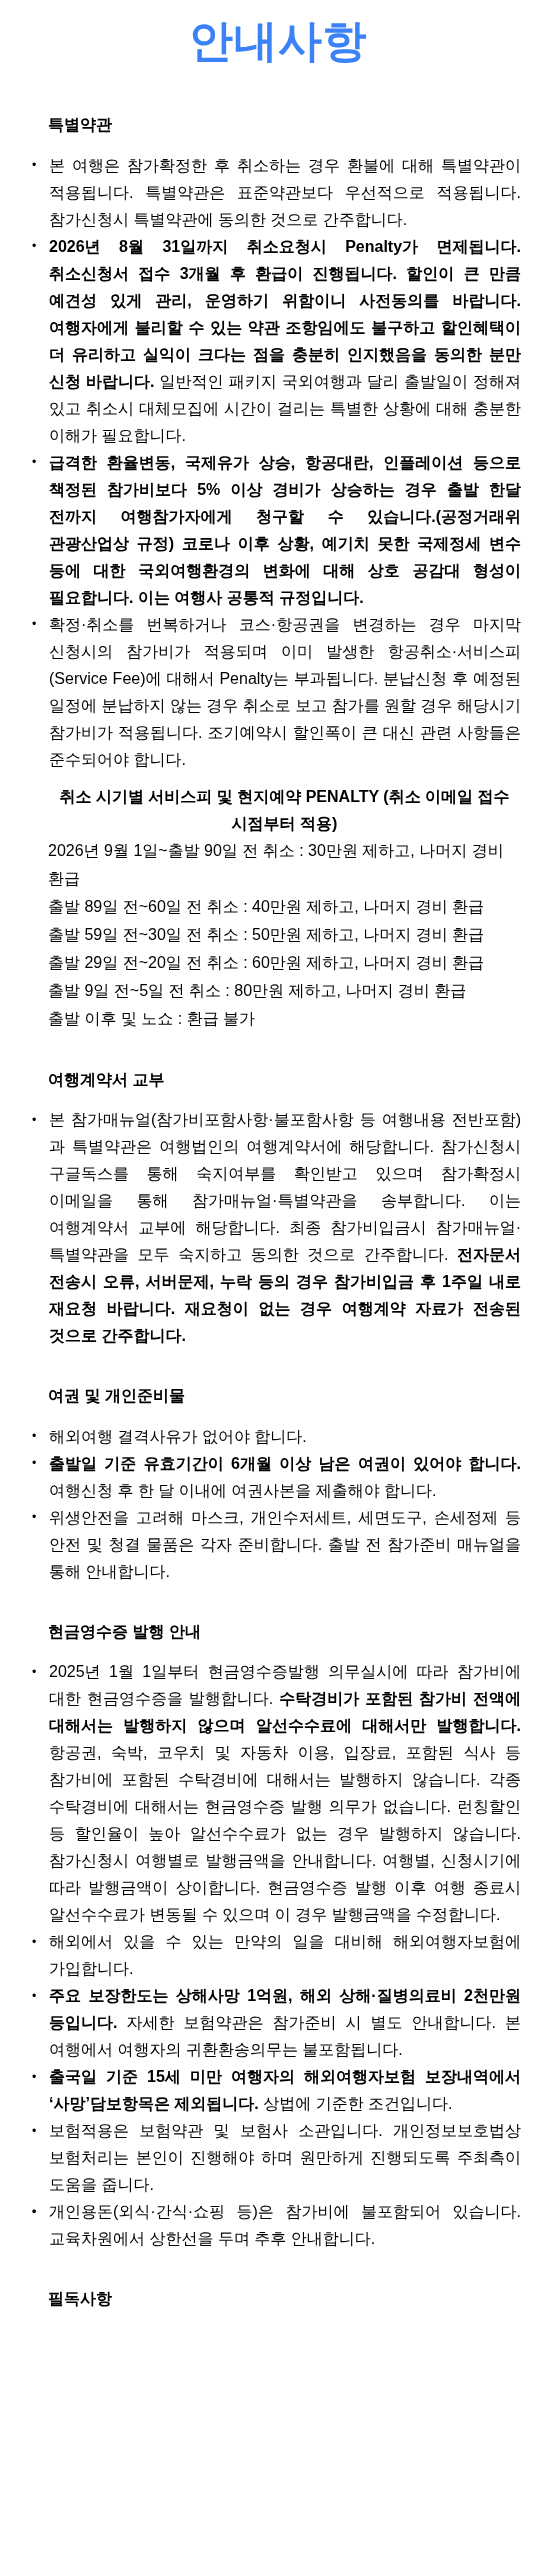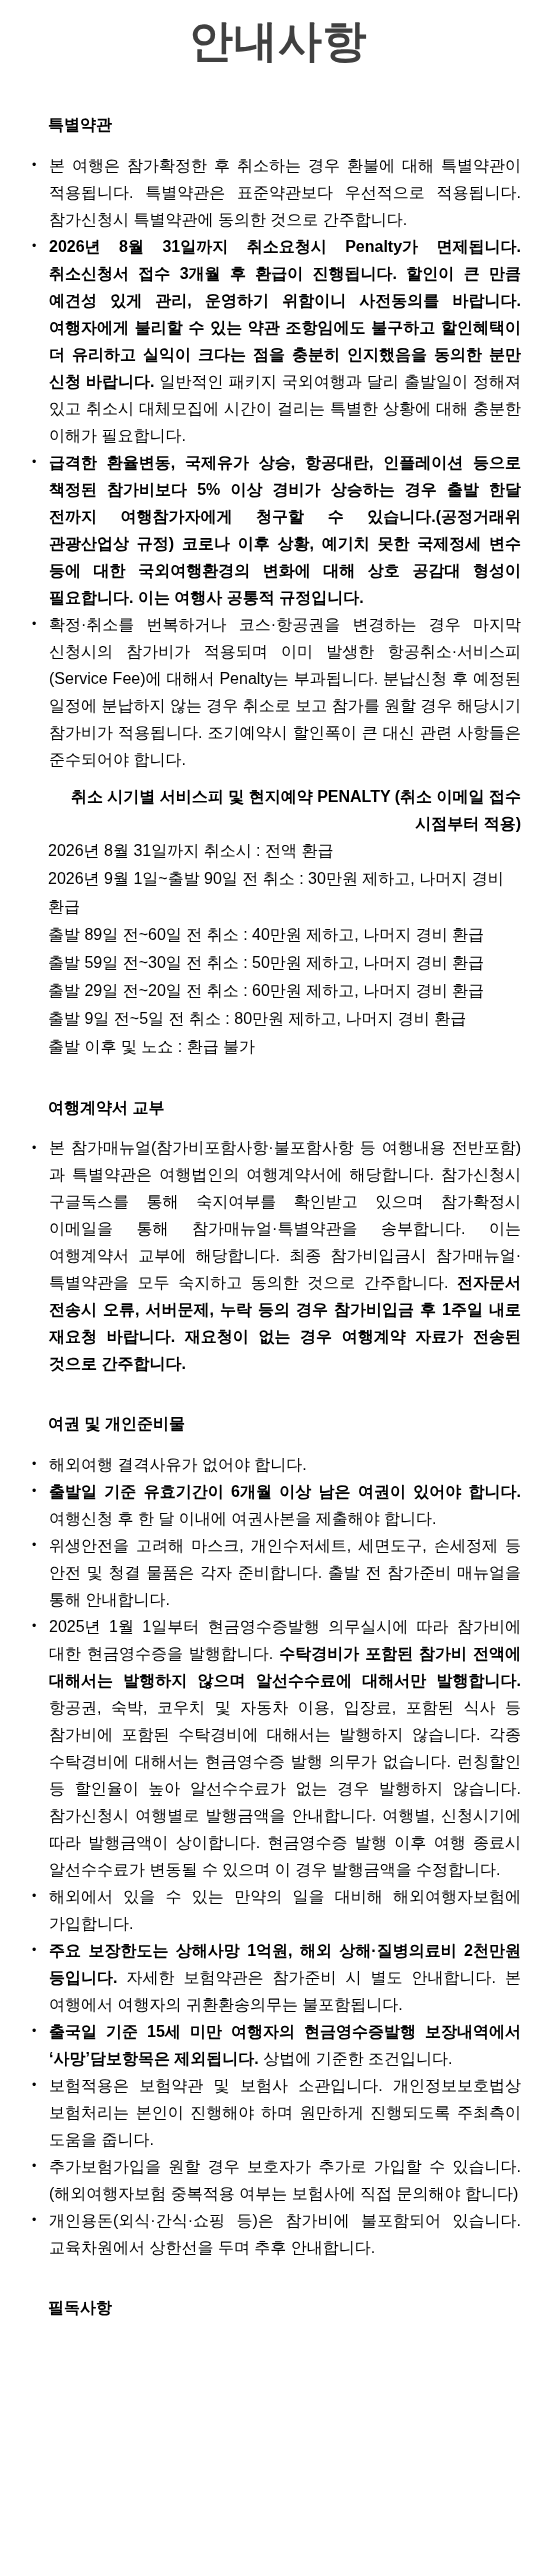--- a/index.html
+++ b/index.html
@@ -11,21 +11,21 @@
   }
   .page { width:556px; padding-bottom:27px; background:#ffffff; }
 
   h1.page-title {
     margin:12.4px 0 0 0;
     text-align:center;
     font-size:44px;
     line-height:58px;
     font-weight:900;
     letter-spacing:0.5px;
-    color:#404040;
+    color:#3b82f6;
   }
 
   h2.sec-heading {
     font-size:16px;
     line-height:27px;
     font-weight:700;
     margin:33px 35px 13.4px 48px;
   }
   section:first-of-type h2.sec-heading { margin-top:41px;font-family:Liberation Serif, serif; }
 
@@ -43,68 +43,68 @@
     position:absolute;
     left:-17px;
     top:0.5px;
     font-size:12.4px;
     line-height:27px;
   }
 
   .subheading {
     font-weight:700;
     margin:10.3px 35px 0 48px;
-    text-align:right;
+    text-align:center;
   }
   .line {
     margin-left:48px;
     line-height:28px;
     text-align:left;
   }
 </style>
 </head>
 <body>
 
 <div class="page">
   <h1 class="page-title">안내사항</h1>
   <main>
       <section>
         <h2 class="sec-heading">특별약관</h2>
         <div class="blk bullet"><span class="bullet-dot">•</span><span>본 여행은 참가확정한 후 취소하는 경우 환불에 대해 특별약관이 적용됩니다. 특별약관은 표준약관보다 우선적으로 적용됩니다. 참가신청시 특별약관에 동의한 것으로 간주합니다.</span></div>
         <div class="blk bullet"><span class="bullet-dot">•</span><b>2026년 8월 31일까지 취소요청시 Penalty가 면제됩니다. 취소신청서 접수 3개월 후 환급이 진행됩니다. 할인이 큰 만큼 예견성 있게 관리, 운영하기 위함이니 사전동의를 바랍니다. 여행자에게 불리할 수 있는 약관 조항임에도 불구하고 할인혜택이 더 유리하고 실익이 크다는 점을 충분히 인지했음을 동의한 분만 신청 바랍니다.</b><span> 일반적인 패키지 국외여행과 달리 출발일이 정해져 있고 취소시 대체모집에 시간이 걸리는 특별한 상황에 대해 충분한 이해가 필요합니다.</span></div>
         <div class="blk bullet"><span class="bullet-dot">•</span><b>급격한 환율변동, 국제유가 상승, 항공대란, 인플레이션 등으로 책정된 참가비보다 5% 이상 경비가 상승하는 경우 출발 한달 전까지 여행참가자에게 청구할 수 있습니다.(공정거래위 관광산업상 규정) 코로나 이후 상황, 예기치 못한 국제정세 변수 등에 대한 국외여행환경의 변화에 대해 상호 공감대 형성이 필요합니다. 이는 여행사 공통적 규정입니다.</b></div>
         <div class="blk bullet"><span class="bullet-dot">•</span><span>확정·취소를 번복하거나 코스·항공권을 변경하는 경우 마지막 신청시의 참가비가 적용되며 이미 발생한 항공취소·서비스피(Service Fee)에 대해서 Penalty는 부과됩니다. 분납신청 후 예정된 일정에 분납하지 않는 경우 취소로 보고 참가를 원할 경우 해당시기 참가비가 적용됩니다. 조기예약시 할인폭이 큰 대신 관련 사항들은 준수되어야 합니다.</span></div>
         <div class="blk subheading"><b>취소 시기별 서비스피 및 현지예약 PENALTY (취소 이메일 접수 시점부터 적용)</b></div>
-        <div class="blk line"><span>2026년 8월 31일까지 취소시 : 전액 환급</span></div>
         <div class="blk line"><span>2026년 9월 1일~출발 90일 전 취소 : 30만원 제하고, 나머지 경비 환급</span></div>
         <div class="blk line"><span>출발 89일 전~60일 전 취소 : 40만원 제하고, 나머지 경비 환급</span></div>
         <div class="blk line"><span>출발 59일 전~30일 전 취소 : 50만원 제하고, 나머지 경비 환급</span></div>
         <div class="blk line"><span>출발 29일 전~20일 전 취소 : 60만원 제하고, 나머지 경비 환급</span></div>
         <div class="blk line"><span>출발 9일 전~5일 전 취소 : 80만원 제하고, 나머지 경비 환급</span></div>
         <div class="blk line"><span>출발 이후 및 노쇼 : 환급 불가</span></div>
       </section>
       <section>
         <h2 class="sec-heading">여행계약서 교부</h2>
         <div class="blk bullet"><span class="bullet-dot">•</span><span>본 참가매뉴얼(참가비포함사항·불포함사항 등 여행내용 전반포함)과 특별약관은 여행법인의 여행계약서에 해당합니다. 참가신청시 구글독스를 통해 숙지여부를 확인받고 있으며 참가확정시 이메일을 통해 참가매뉴얼·특별약관을 송부합니다. 이는 여행계약서 교부에 해당합니다. 최종 참가비입금시 참가매뉴얼·특별약관을 모두 숙지하고 동의한 것으로 간주합니다. </span><b>전자문서 전송시 오류, 서버문제, 누락 등의 경우 참가비입금 후 1주일 내로 재요청 바랍니다. 재요청이 없는 경우 여행계약 자료가 전송된 것으로 간주합니다.</b></div>
       </section>
       <section>
         <h2 class="sec-heading">여권 및 개인준비물</h2>
         <div class="blk bullet"><span class="bullet-dot">•</span><span>해외여행 결격사유가 없어야 합니다.</span></div>
         <div class="blk bullet"><span class="bullet-dot">•</span><b>출발일 기준 유효기간이 6개월 이상 남은 여권이 있어야 합니다.</b><span> 여행신청 후 한 달 이내에 여권사본을 제출해야 합니다.</span></div>
         <div class="blk bullet"><span class="bullet-dot">•</span><span>위생안전을 고려해 마스크, 개인수저세트, 세면도구, 손세정제 등 안전 및 청결 물품은 각자 준비합니다. 출발 전 참가준비 매뉴얼을 통해 안내합니다.</span></div>
       </section>
       <section>
+        <h2 class="sec-heading">현금영수증 발행 안내</h2>
         <div class="blk bullet"><span class="bullet-dot">•</span><span>2025년 1월 1일부터 현금영수증발행 의무실시에 따라 참가비에 대한 현금영수증을 발행합니다. </span><b>수탁경비가 포함된 참가비 전액에 대해서는 발행하지 않으며 알선수수료에 대해서만 발행합니다.</b><span> 항공권, 숙박, 코우치 및 자동차 이용, 입장료, 포함된 식사 등 참가비에 포함된 수탁경비에 대해서는 발행하지 않습니다. 각종 수탁경비에 대해서는 현금영수증 발행 의무가 없습니다. 런칭할인 등 할인율이 높아 알선수수료가 없는 경우 발행하지 않습니다. 참가신청시 여행별로 발행금액을 안내합니다. 여행별, 신청시기에 따라 발행금액이 상이합니다. 현금영수증 발행 이후 여행 종료시 알선수수료가 변동될 수 있으며 이 경우 발행금액을 수정합니다.</span></div>
       </section>
       <section>
         <div class="blk bullet"><span class="bullet-dot">•</span><span>해외에서 있을 수 있는 만약의 일을 대비해 해외여행자보험에 가입합니다.</span></div>
         <div class="blk bullet"><span class="bullet-dot">•</span><b>주요 보장한도는 상해사망 1억원, 해외 상해·질병의료비 2천만원 등입니다.</b><span> 자세한 보험약관은 참가준비 시 별도 안내합니다. 본 여행에서 여행자의 귀환환송의무는 불포함됩니다.</span></div>
-        <div class="blk bullet"><span class="bullet-dot">•</span><b>출국일 기준 15세 미만 여행자의 현금영수증발행 보장내역에서 ‘사망’담보항목은 제외됩니다.</b><span> 상법에 기준한 조건입니다.</span></div>
+        <div class="blk bullet"><span class="bullet-dot">•</span><b>출국일 기준 15세 미만 여행자의 해외여행자보험 보장내역에서 ‘사망’담보항목은 제외됩니다.</b><span> 상법에 기준한 조건입니다.</span></div>
         <div class="blk bullet"><span class="bullet-dot">•</span><span>보험적용은 보험약관 및 보험사 소관입니다. 개인정보보호법상 보험처리는 본인이 진행해야 하며 원만하게 진행되도록 주최측이 도움을 줍니다.</span></div>
-        <div class="blk bullet"><span class="bullet-dot">•</span><span>추가보험가입을 원할 경우 보호자가 추가로 가입할 수 있습니다.(해외여행자보험 중복적용 여부는 보험사에 직접 문의해야 합니다)</span></div>
+        <div class="blk bullet"><span class="bullet-dot">•</span></div>
       </section>
       <section>
         <div class="blk bullet"><span class="bullet-dot">•</span><span>개인용돈(외식·간식·쇼핑 등)은 참가비에 불포함되어 있습니다. 교육차원에서 상한선을 두며 추후 안내합니다.</span></div>
       </section>
       <section>
         <h2 class="sec-heading">필독사항</h2>
       </section>
     </main>
 </div>
 

